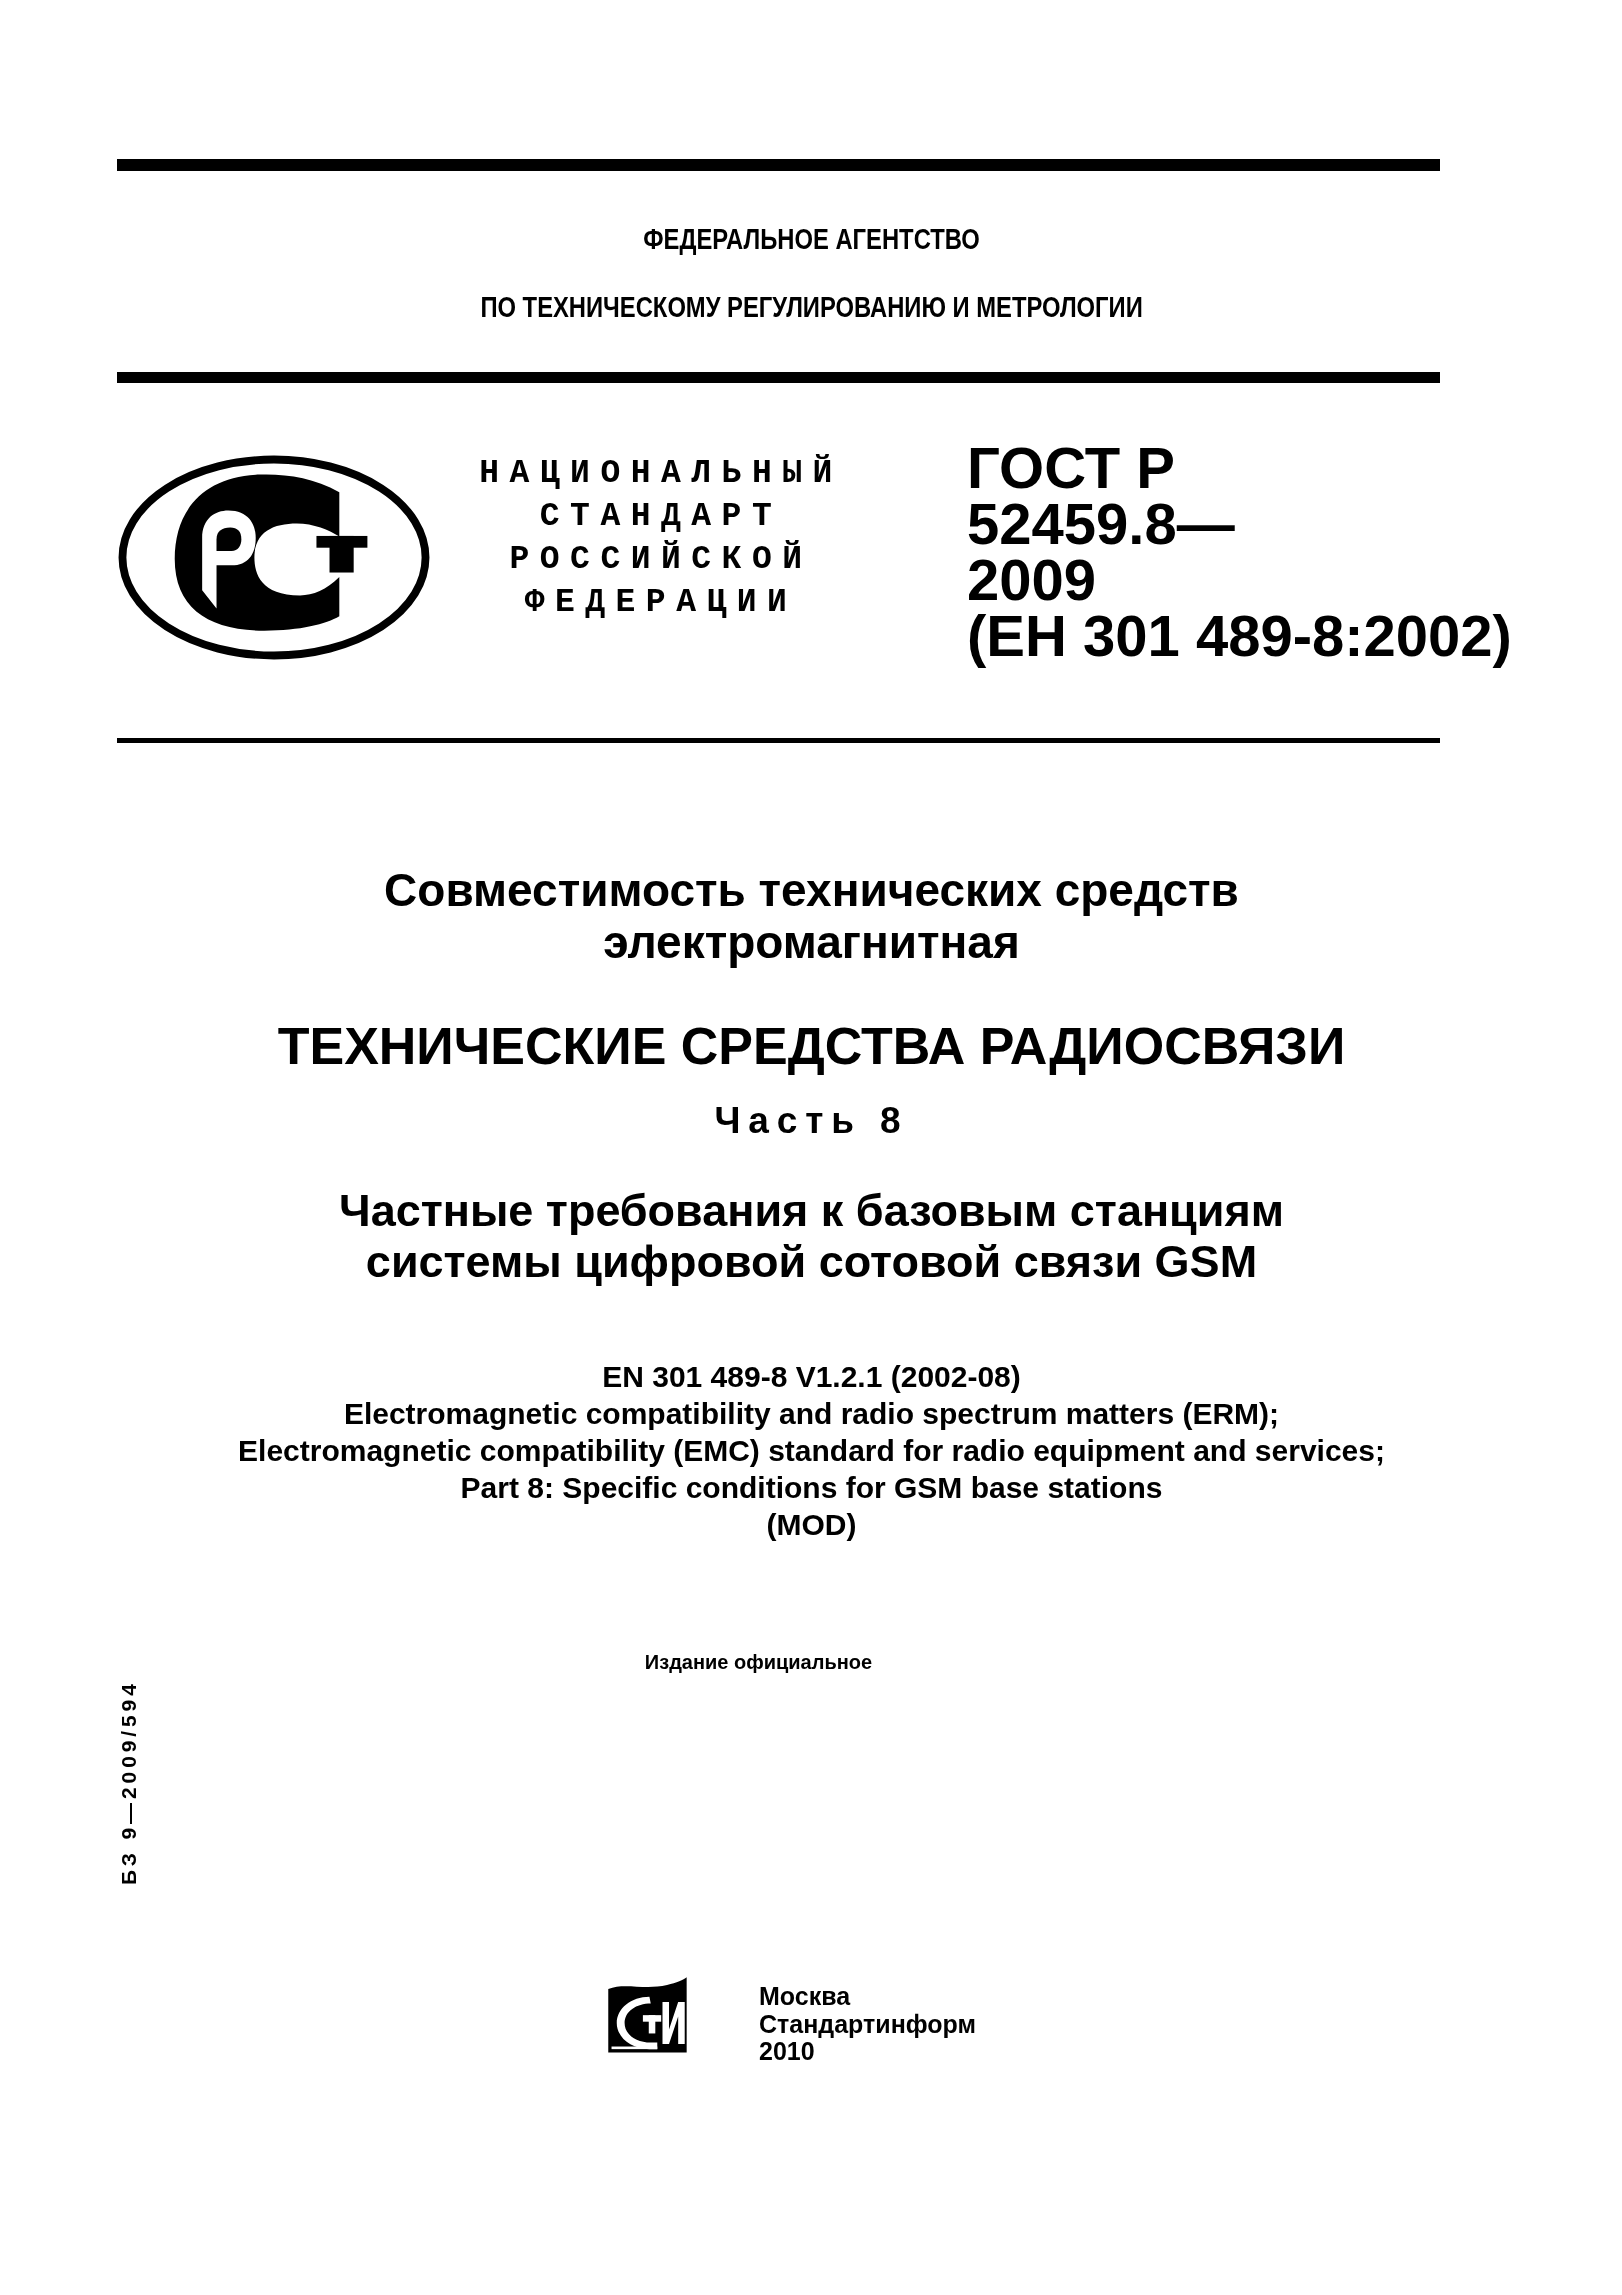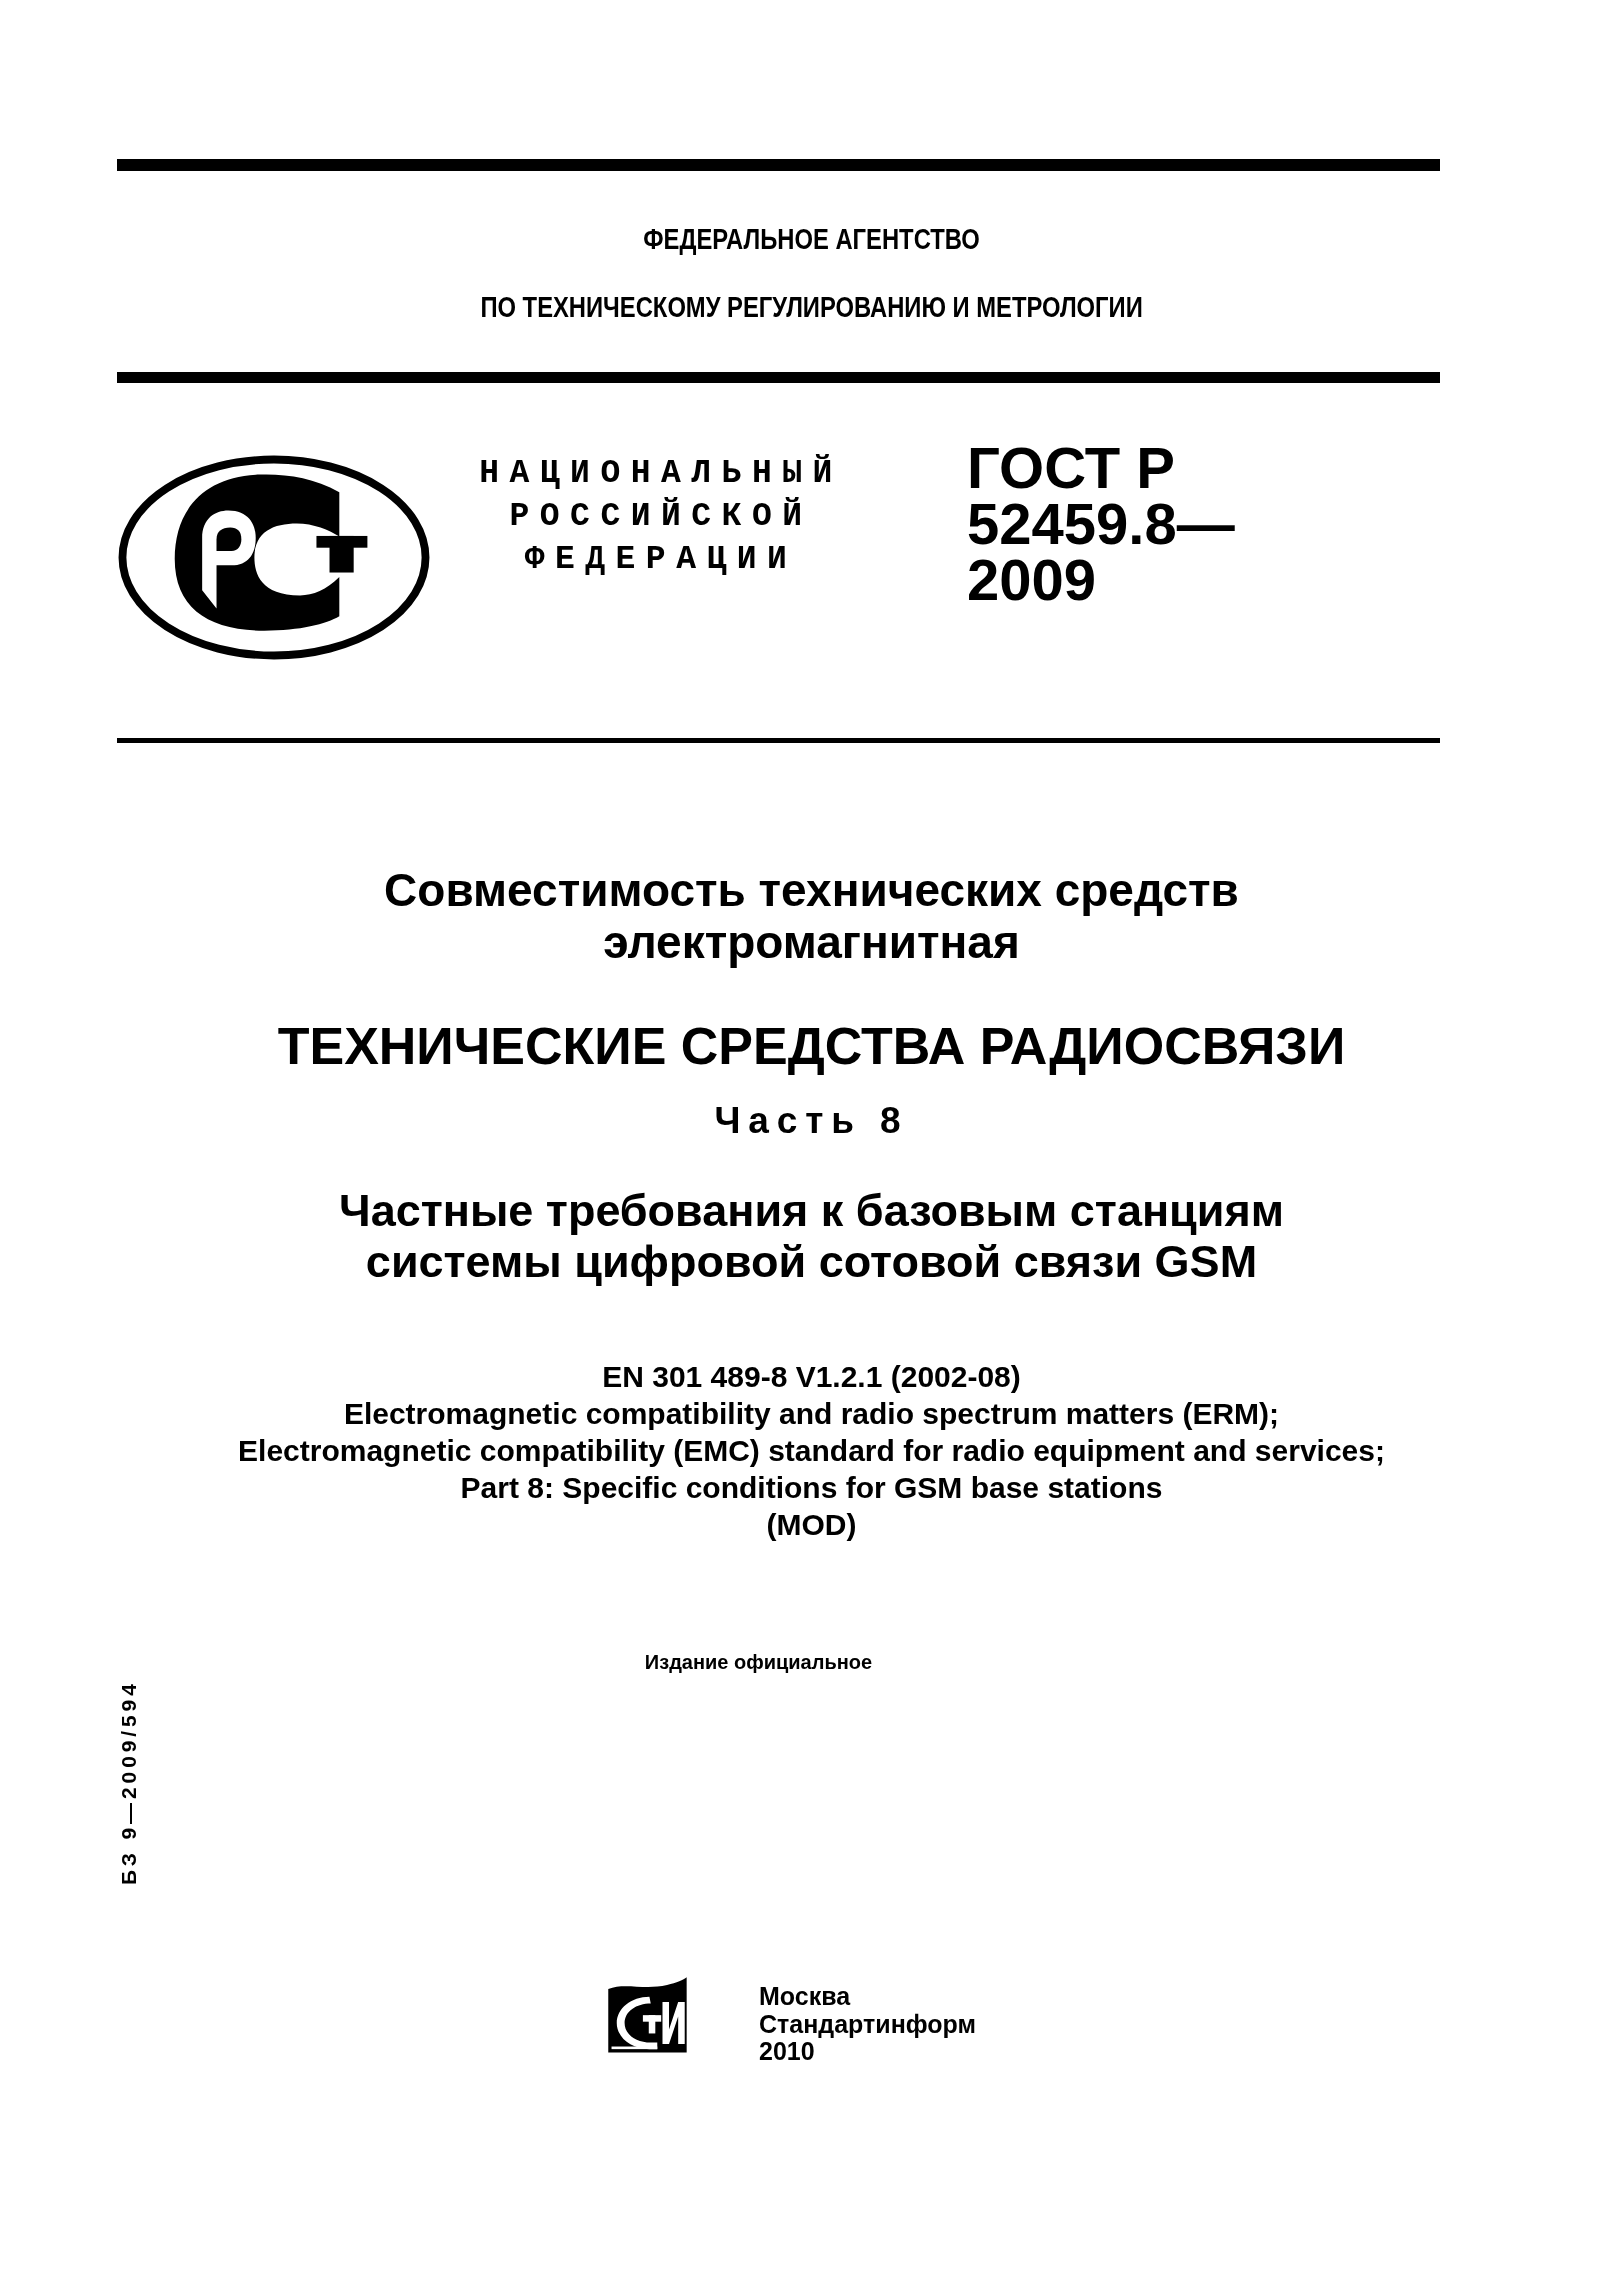--- a/index.html
+++ b/index.html
@@ -38,28 +38,30 @@
   <ellipse cx="240" cy="160" rx="232" ry="150" fill="none" stroke="#000" stroke-width="12"></ellipse>
   <path d="M340 60 C300 38 260 32 220 33 C130 35 88 90 88 162 C88 238 140 272 225 272 C280 272 320 262 340 250 L340 190 C320 210 300 218 280 218 C220 218 210 185 210 160 C210 120 240 108 275 108 C300 108 325 118 340 128 Z" fill="#000"></path>
   <path d="M130 210 L130 130 C130 100 150 88 170 88 C200 88 212 108 212 130 C212 155 200 172 175 172 L152 172 L152 238 Z" fill="#fff"></path>
   <path d="M152 150 L175 150 C185 150 190 142 190 132 C190 120 184 114 173 114 C160 114 152 120 152 132 Z" fill="#000"></path>
   <rect x="305" y="127" width="78" height="18" fill="#000"></rect>
   <rect x="325" y="127" width="37" height="56" fill="#000"></rect>
 </svg>
 
 <div class="nat-block">
   <div class="nat-line">НАЦИОНАЛЬНЫЙ</div>
+  <div class="nat-line">СТАНДАРТ</div>
   <div class="nat-line">РОССИЙСКОЙ</div>
   <div class="nat-line">ФЕДЕРАЦИИ</div>
 </div>
 
 <div class="gost">
   <div>ГОСТ Р</div>
   <div>52459.8—</div>
   <div>2009</div>
+  <div>(ЕН 301 489-8:2002)</div>
 </div>
 
 <div class="rule" style="top:738px;height:5.2px;"></div>
 
 <div class="title-block t1">
   <div>Совместимость технических средств</div>
   <div>электромагнитная</div>
 </div>
 <div class="title-block t2">ТЕХНИЧЕСКИЕ СРЕДСТВА РАДИОСВЯЗИ</div>
 <div class="title-block t3">Часть 8</div>

